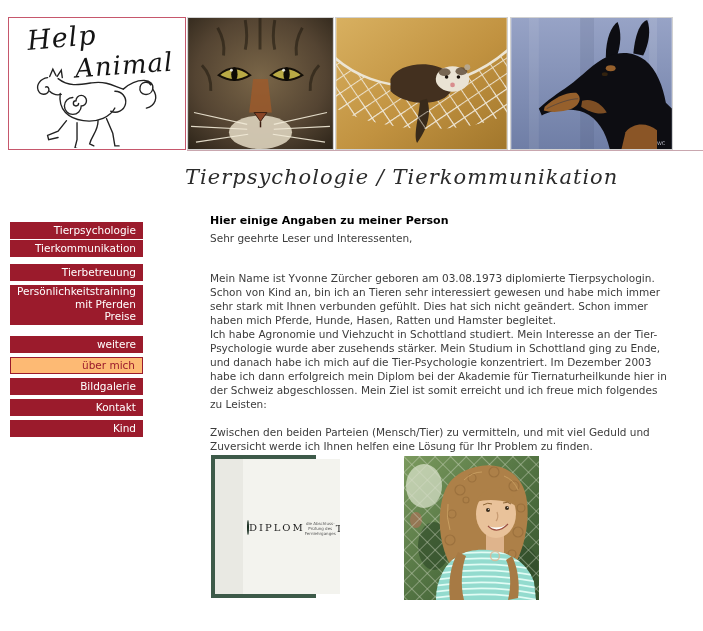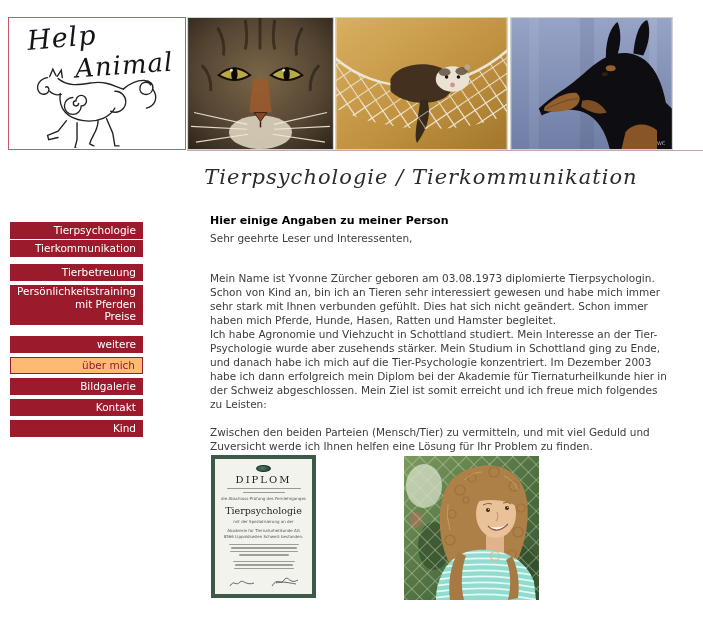--- a/index.html
+++ b/index.html
@@ -15,43 +15,43 @@
              font-size:26px;color:#141414;transform:rotate(-4deg);letter-spacing:1px;}
   .logo-horse{position:absolute;left:8px;top:48px;}
 
   .photo{top:17px;height:133px;box-sizing:border-box;border:1px solid #d2d2d2;}
   .photo svg{display:block;}
   #photo-cat{left:187px;width:147px;}
   #photo-ferret{left:335px;width:173px;}
   #photo-dog{left:510px;width:163px;}
   .header-rule{left:187px;top:150px;width:516px;height:1px;background:#c9a7af;}
 
-  .title-banner{left:185px;top:165px;width:472px;text-align:center;
+  .title-banner{left:185px;top:165px;width:472px;text-align:left;
      font-family:"DejaVu Serif",serif;font-style:italic;font-size:21px;
      color:#2b2b2b;letter-spacing:1px;}
 
   
   .nav-item{left:10px;width:133px;height:17px;line-height:17px;background:#9b1b2c;color:#fff;
      font-size:10.5px;text-align:right;padding-right:7px;box-sizing:border-box;cursor:pointer;}
   .nav-item.two-line{height:32px;line-height:13px;}
   .nav-item.active{background:#fdba74;border:1px solid #9b1b2c;color:#9b1b2c;line-height:15px;}
 
   
   .content{left:210px;top:214px;width:460px;color:#3c3c3c;font-size:10.5px;line-height:14px;}
   .content .heading{font-size:11px;font-weight:bold;color:#000;margin:0 0 3px 0;}
   .content p{margin:0;}
   .content .p1{margin-top:26px;}
   .content .p3{margin-top:14px;}
 
   
   .diploma{left:211px;top:455px;width:105px;height:143px;box-sizing:border-box;
      border:4px solid #3d5a49;background:#e9e9e3;cursor:default;}
   .cert{width:100%;height:100%;background:#f3f3ee;box-sizing:border-box;padding:5px 4px;
-     display:flex;flex-direction:column;align-items:center;overflow:hidden;
-     font-family:"DejaVu Serif",serif;color:#333;text-align:center;}
+     display:flex;flex-direction:row;align-items:center;overflow:hidden;
+     font-family:"DejaVu Serif",serif;color:#333;text-align:center;margin-left:28px;}
   .seal{width:13px;height:13px;border-radius:50%;background:radial-gradient(circle at 40% 35%,#4e7a60,#24402f);
      border:1px solid #1b3023;margin-top:1px;}
   .dip-title{font-size:10px;letter-spacing:2px;color:#1d1d1d;margin-top:2px;}
   .bar{background:#9a9a94;height:2px;border-radius:1px;margin-top:3px;}
   .tiny{font-size:4px;line-height:5px;color:#555;margin-top:3px;font-family:"DejaVu Sans",sans-serif;}
   .subject{font-size:9.5px;color:#222;margin-top:4px;}
   .microblock{margin-top:5px;display:flex;flex-direction:column;align-items:center;gap:2px;}
   .mbar{background:#8e8e88;height:1.5px;border-radius:1px;opacity:.85;}
   .sigs{margin-top:6px;display:flex;gap:14px;align-items:flex-end;}
 

